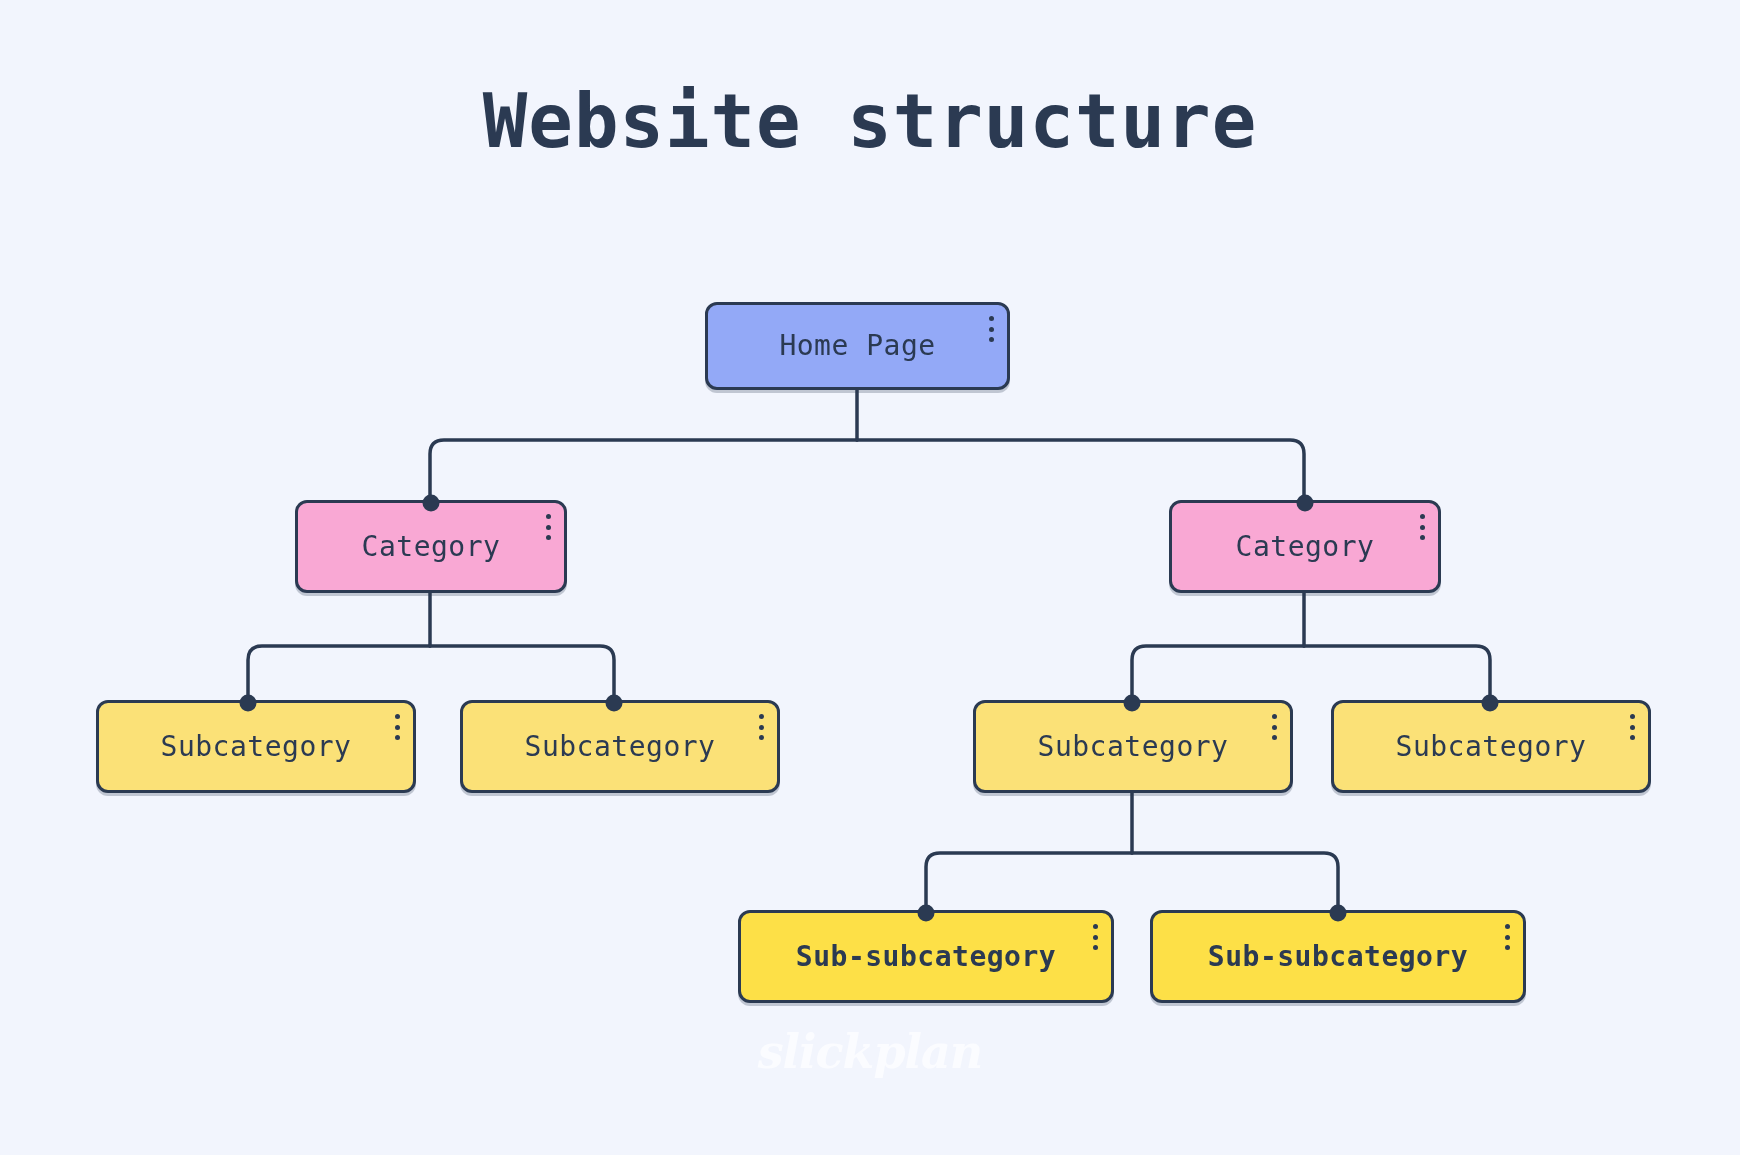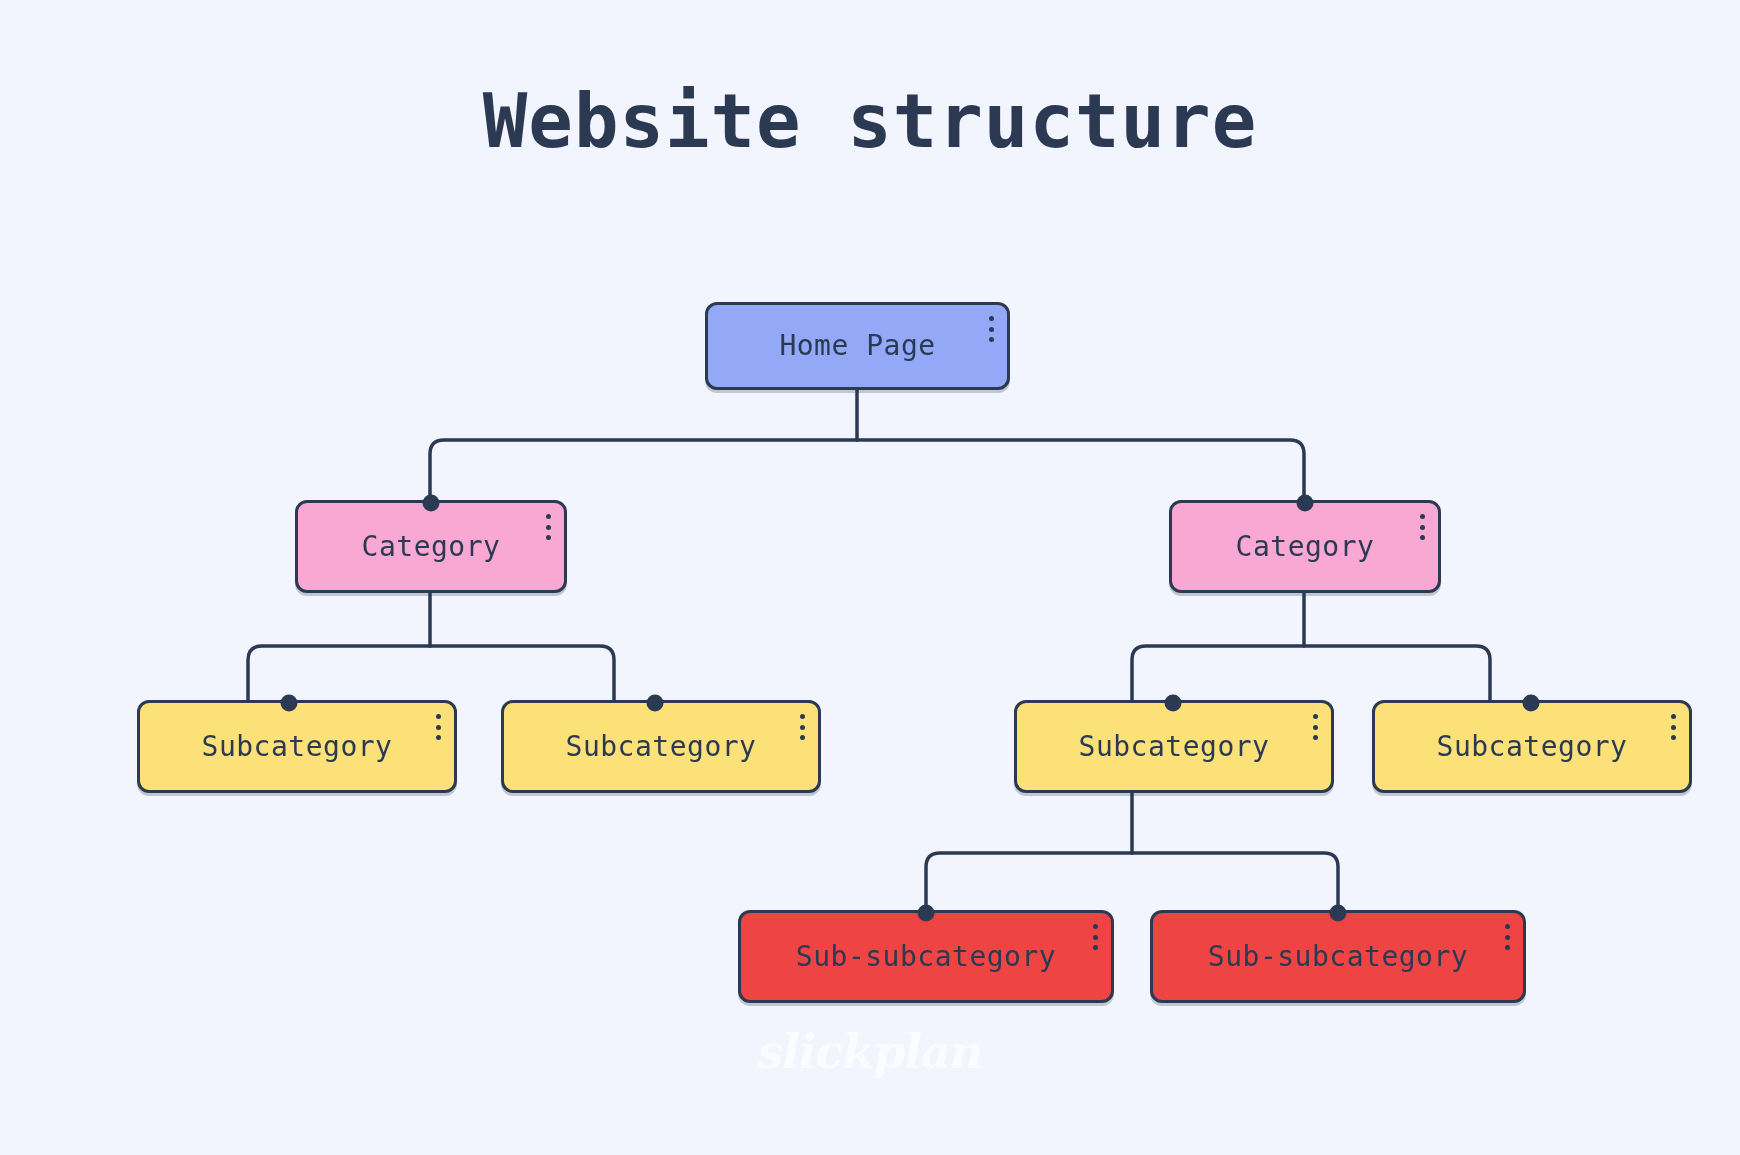--- a/index.html
+++ b/index.html
@@ -93,22 +93,22 @@
     border-radius: 50%;
     background: #2b3a52;
     left: 50%;
     top: 0;
     transform: translate(-50%, -50%);
   }
 
   
   .fill-home { background: #93a9f7; }
   .fill-cat  { background: #f9a8d4; }
-  .fill-sub  { background: #fbe177; margin-left: 41px; }
-  .fill-ssub { background: #ef4444; }
+  .fill-sub  { background: #fbe177; }
+  .fill-ssub { background: #fde047; font-weight: bold; }
 
   
   #brand-logo {
     position: absolute;
     left: 0;
     top: 1025px;
     width: 1740px;
     text-align: center;
     font-family: "DejaVu Serif", serif;
     font-style: italic;

